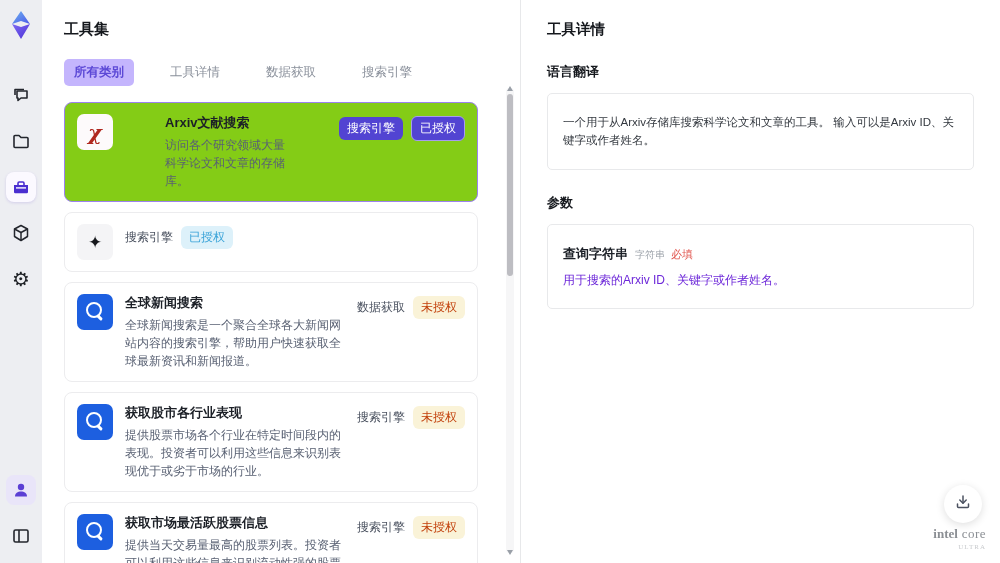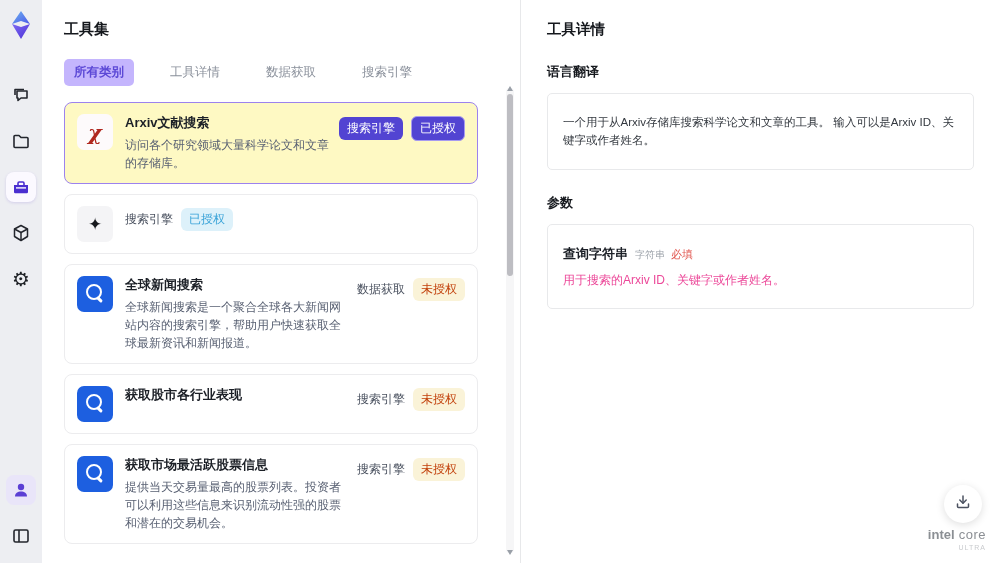--- a/index.html
+++ b/index.html
@@ -21,21 +21,21 @@
   
   .main { flex:1; min-width:0; padding:20px 0 0 22px; position:relative; background:#fff; }
   .page-title { font-size:15px; font-weight:700; color:#15181d; margin-bottom:20px; }
   .tabs { display:flex; gap:26px; align-items:center; margin-bottom:16px; }
   .tab { font-size:12.5px; color:#8a909b; padding:5px 10px; border-radius:5px; cursor:pointer; white-space:nowrap; }
   .tab.active { background:#c4b5fd; color:#5c49d6; font-weight:600; }
 
   .tool-list { width:414px; }
   .tool-card { display:flex; align-items:flex-start; border:1px solid #ececee;
     border-radius:8px; padding:11px 12px; margin-bottom:10px; background:#fff; cursor:pointer; }
-  .tool-card.selected { background:#fef9c3; border:1.5px solid #9c82ee; }
+  .tool-card.selected { background:#84cc16; border:1.5px solid #9c82ee;gap:40px; }
   .tool-ic { width:36px; height:36px; border-radius:7px; flex-shrink:0; margin-right:12px;
     display:flex; align-items:center; justify-content:center; position:relative; background:#f4f4f6; }
   .ic-arxiv { background:#fdfafb; }
   .ic-arxiv::before { content:"χ"; font-family:"DejaVu Serif",serif; font-style:italic;
     font-weight:700; font-size:21px; color:#b0281f; line-height:1; }
   .ic-tavily::before { content:"✦"; font-size:17px; color:#16181c; }
   .ic-blue { background:#1d5fe0; }
   .ic-blue::before { content:""; width:12px; height:12px; border:2.6px solid #fff;
     border-radius:50%; position:absolute; top:8px; left:9px; }
   .ic-blue::after { content:""; width:3px; height:7px; background:#fff; border-radius:2px;
@@ -63,27 +63,27 @@
 
   
   .detail { width:480px; flex-shrink:0; border-left:1px solid #e7e8ea; padding:20px 26px 0; background:#fff; }
   .detail-title { font-size:14.5px; font-weight:700; color:#15181d; margin-bottom:24px; }
   .section-h { font-size:13px; font-weight:700; color:#15181d; margin-bottom:12px; }
   .box { border:1px solid #e8e9eb; border-radius:5px; background:#fff; padding:19px 15px; margin-bottom:24px; }
   .intro-text { font-size:11.5px; color:#33383f; line-height:1.6; }
   .param-name { font-size:13px; font-weight:700; color:#1c2027; display:inline; }
   .param-type { font-size:10px; color:#9aa0a8; margin-left:7px; }
   .param-req { font-size:11px; color:#e1564f; margin-left:6px; }
-  .param-desc { font-size:12px; color:#ec4899; margin-top:9px; }
+  .param-desc { font-size:12px; color:#6d28d9; margin-top:9px; }
 
   
   .fab { position:absolute; right:18px; bottom:40px; width:38px; height:38px; border-radius:50%;
     background:#fff; box-shadow:0 2px 8px rgba(0,0,0,.13); display:flex; align-items:center;
     justify-content:center; cursor:pointer; }
-  .intel { position:absolute; right:14px; bottom:12px; text-align:right; color:#8b8f94; }
+  .intel { position:absolute; right:14px; bottom:12px; text-align:right; color:#8b8f94;font-family:Liberation Serif, serif; }
   .intel .row1 { font-size:13px; letter-spacing:.5px; }
   .intel .b { font-weight:700; letter-spacing:0; }
   .intel .sub { display:block; font-size:7px; color:#c9cbce; letter-spacing:1px; margin-top:1px; }
 </style>
 </head>
 <body>
 
 <aside class="rail">
   <div class="logo">
     <svg viewBox="0 0 30 30" width="30" height="30">
@@ -196,20 +196,21 @@
     </div>
     <div class="tool-badges">
       <span class="badge cat cat-plain">数据获取</span>
       <span class="badge auth auth-yellow">未授权</span>
     </div>
   </div>
       <div class="tool-card">
     <div class="tool-ic ic-blue"></div>
     <div class="tool-text">
       <div class="tool-name">获取股市各行业表现</div>
+      <div class="tool-desc">提供股票市场各个行业在特定时间段内的表现。投资者可以利用这些信息来识别表现优于或劣于市场的行业。</div>
     </div>
     <div class="tool-badges">
       <span class="badge cat cat-plain">搜索引擎</span>
       <span class="badge auth auth-yellow">未授权</span>
     </div>
   </div>
       <div class="tool-card">
     <div class="tool-ic ic-blue"></div>
     <div class="tool-text">
       <div class="tool-name">获取市场最活跃股票信息</div>

